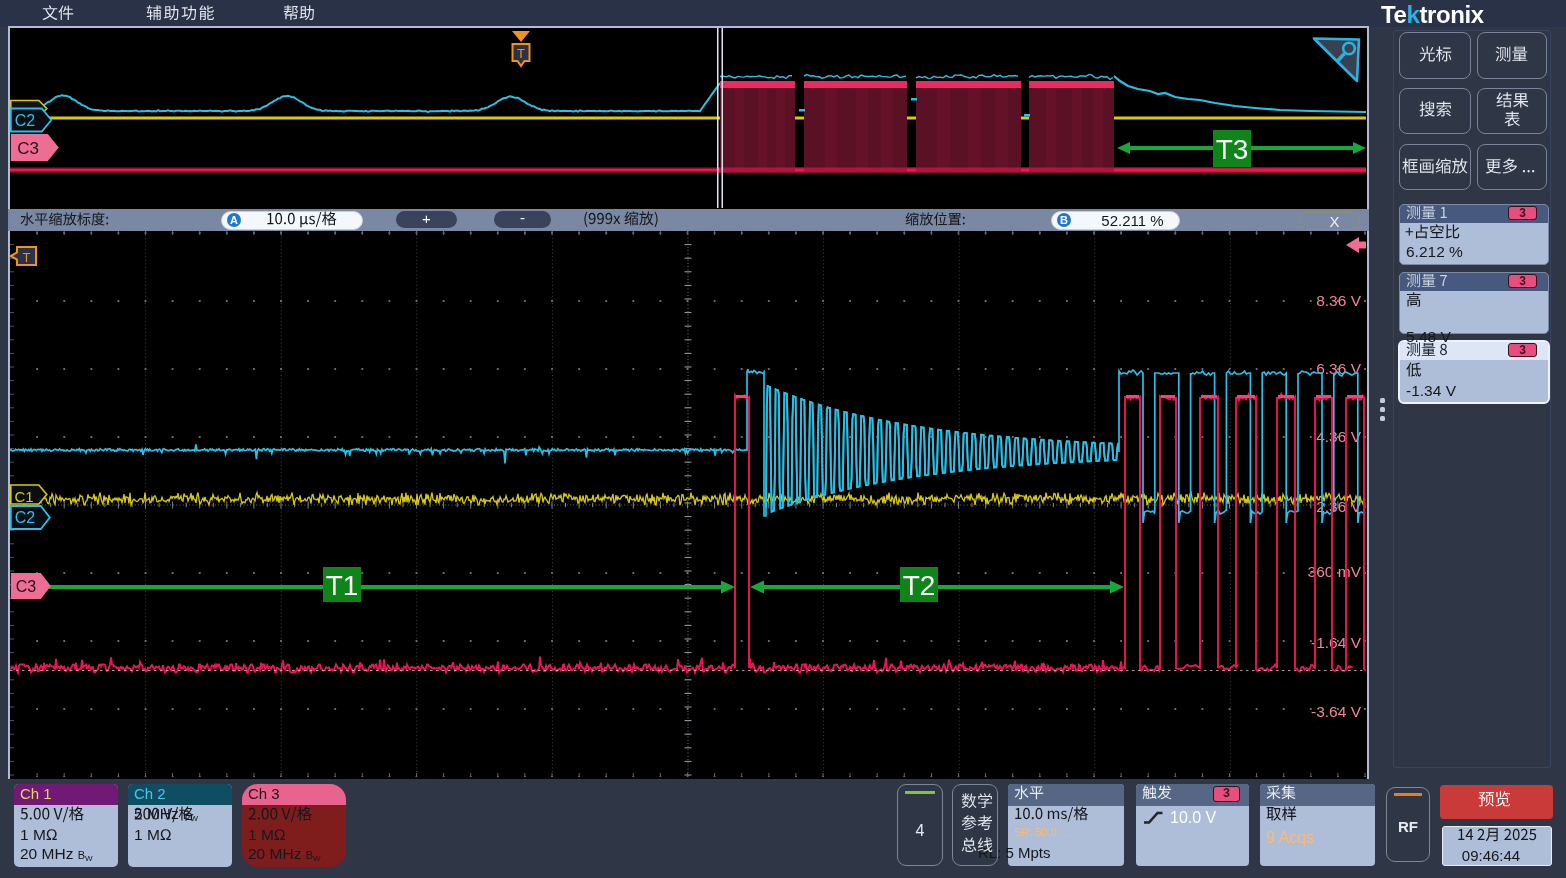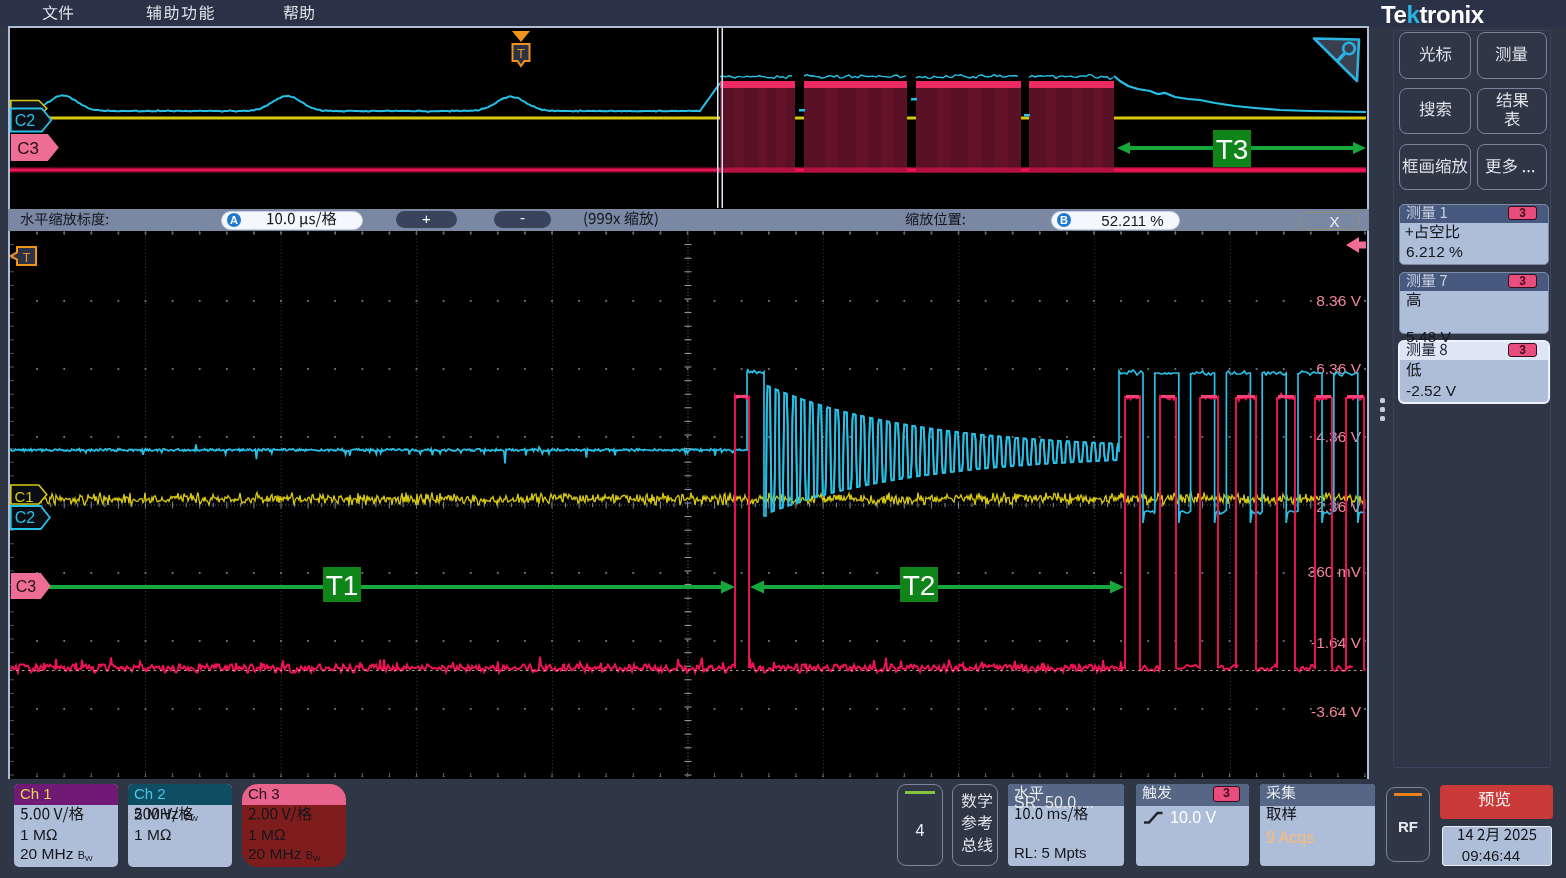--- a/index.html
+++ b/index.html
@@ -835,21 +835,21 @@
 <div class="abs" style="left:1399px;top:272px;width:150px;height:62px;background:#aebdd8;border-radius:5px;border:1px solid #7b89a5;overflow:hidden">
     <div style="height:18px;background:#47597e"></div>
   </div>
 <div class="abs" style="left:1508px;top:274px;width:29px;height:14px;background:#e94d7e;border-radius:3px;border:1px solid #33101c;color:#40101e;font-weight:bold;font-size:12px;text-align:center;line-height:12px">3</div>
 <div class="abs" style="left:1398px;top:340px;width:152px;height:64px;background:#aebdd8;border-radius:6px;border:2px solid #eef3fb;overflow:hidden">
     <div style="height:18px;background:#dde6f5"></div>
   </div>
 <div class="abs" style="left:1508px;top:343px;width:29px;height:14px;background:#e94d7e;border-radius:3px;border:1px solid #33101c;color:#40101e;font-weight:bold;font-size:12px;text-align:center;line-height:12px">3</div>
 <div class="abs" style="left:1406px;top:243px;color:#16181d;font-size:15.5px">6.212 %</div>
 <div class="abs" style="left:1406px;top:328px;color:#16181d;font-size:15.5px">5.48 V</div>
-<div class="abs" style="left:1406px;top:382px;color:#16181d;font-size:15.5px">-2.52 V</div>
+<div class="abs" style="left:1406px;top:382px;color:#16181d;font-size:15.5px">-1.34 V</div>
 <div class="abs" style="left:0;top:779px;width:1566px;height:99px;background:#2f3747"></div>
 <div class="abs" style="left:14px;top:784px;width:104px;height:83px;background:#aebdd8;border-radius:5px;overflow:hidden">
     <div style="height:21px;background:#701a75;color:#e4d94e;font-size:15px;padding:1px 0 0 6px">Ch 1</div>
   </div>
 <div class="abs" style="left:20px;top:826px;color:#15171c;font-size:15.5px">1 MΩ</div>
 <div class="abs" style="left:20px;top:845px;color:#15171c;font-size:15.5px">20 MHz <span style="font-size:11px">B<span style="font-size:8px;vertical-align:-2px">W</span></span></div>
 <div class="abs" style="left:128px;top:784px;width:104px;height:83px;background:#aebdd8;border-radius:5px;overflow:hidden">
     <div style="height:21px;background:#0e4d62;color:#47c8e8;font-size:15px;padding:1px 0 0 6px">Ch 2</div>
   </div>
 <div class="abs" style="left:134px;top:826px;color:#15171c;font-size:15.5px">1 MΩ</div>
@@ -859,22 +859,22 @@
   </div>
 <div class="abs" style="left:248px;top:826px;color:#15171c;font-size:15.5px">1 MΩ</div>
 <div class="abs" style="left:248px;top:845px;color:#15171c;font-size:15.5px">20 MHz <span style="font-size:11px">B<span style="font-size:8px;vertical-align:-2px">W</span></span></div>
 <div class="abs" style="left:897px;top:784px;width:46px;height:82px;border:1.4px solid #7d8598;border-radius:9px"></div>
 <div class="abs" style="left:905px;top:791px;width:30px;height:3px;background:#86c43e"></div>
 <div class="abs" style="left:897px;top:822px;width:46px;color:#e8ebf2;font-size:16px;text-align:center">4</div>
 <div class="abs" style="left:952px;top:784px;width:46px;height:82px;border:1.4px solid #7d8598;border-radius:9px"></div>
 <div class="abs" style="left:1008px;top:784px;width:116px;height:82px;background:#aebdd8;border-radius:4px;overflow:hidden">
     <div style="height:22px;background:#566685"></div>
   </div>
-<div class="abs" style="left:1014px;top:794px;color:#e5e5e5;font-size:16px">SR: 50.0 ...</div>
-<div class="abs" style="left:1014px;top:844px;color:#15171c;font-size:15px">RL: 5 Mpts</div>
+<div class="abs" style="left:1014px;top:826px;color:#fdba74;font-size:11px">SR: 50.0 ...</div>
+<div class="abs" style="left:978px;top:844px;color:#15171c;font-size:15px">RL: 5 Mpts</div>
 <div class="abs" style="left:1136px;top:784px;width:113px;height:82px;background:#aebdd8;border-radius:4px;overflow:hidden">
     <div style="height:22px;background:#566685"></div>
   </div>
 <div class="abs" style="left:1213px;top:785.5px;width:27px;height:16px;background:#e94d7e;border-radius:3px;border:1px solid #33101c;color:#40101e;font-weight:bold;font-size:12.5px;text-align:center;line-height:13px">3</div>
 <svg class="abs" style="left:1143px;top:808px" width="22" height="18">
     <path d="M1 14.5 h5 l8.5 -9.5 h5" fill="none" stroke="#23262e" stroke-width="2.6"></path>
   </svg>
 <div class="abs" style="left:1170px;top:809px;width:71px;color:#ffffff;font-size:16px;text-align:left">10.0 V</div>
 <div class="abs" style="left:1260px;top:784px;width:115px;height:82px;background:#aebdd8;border-radius:4px;overflow:hidden">
     <div style="height:22px;background:#566685"></div>

